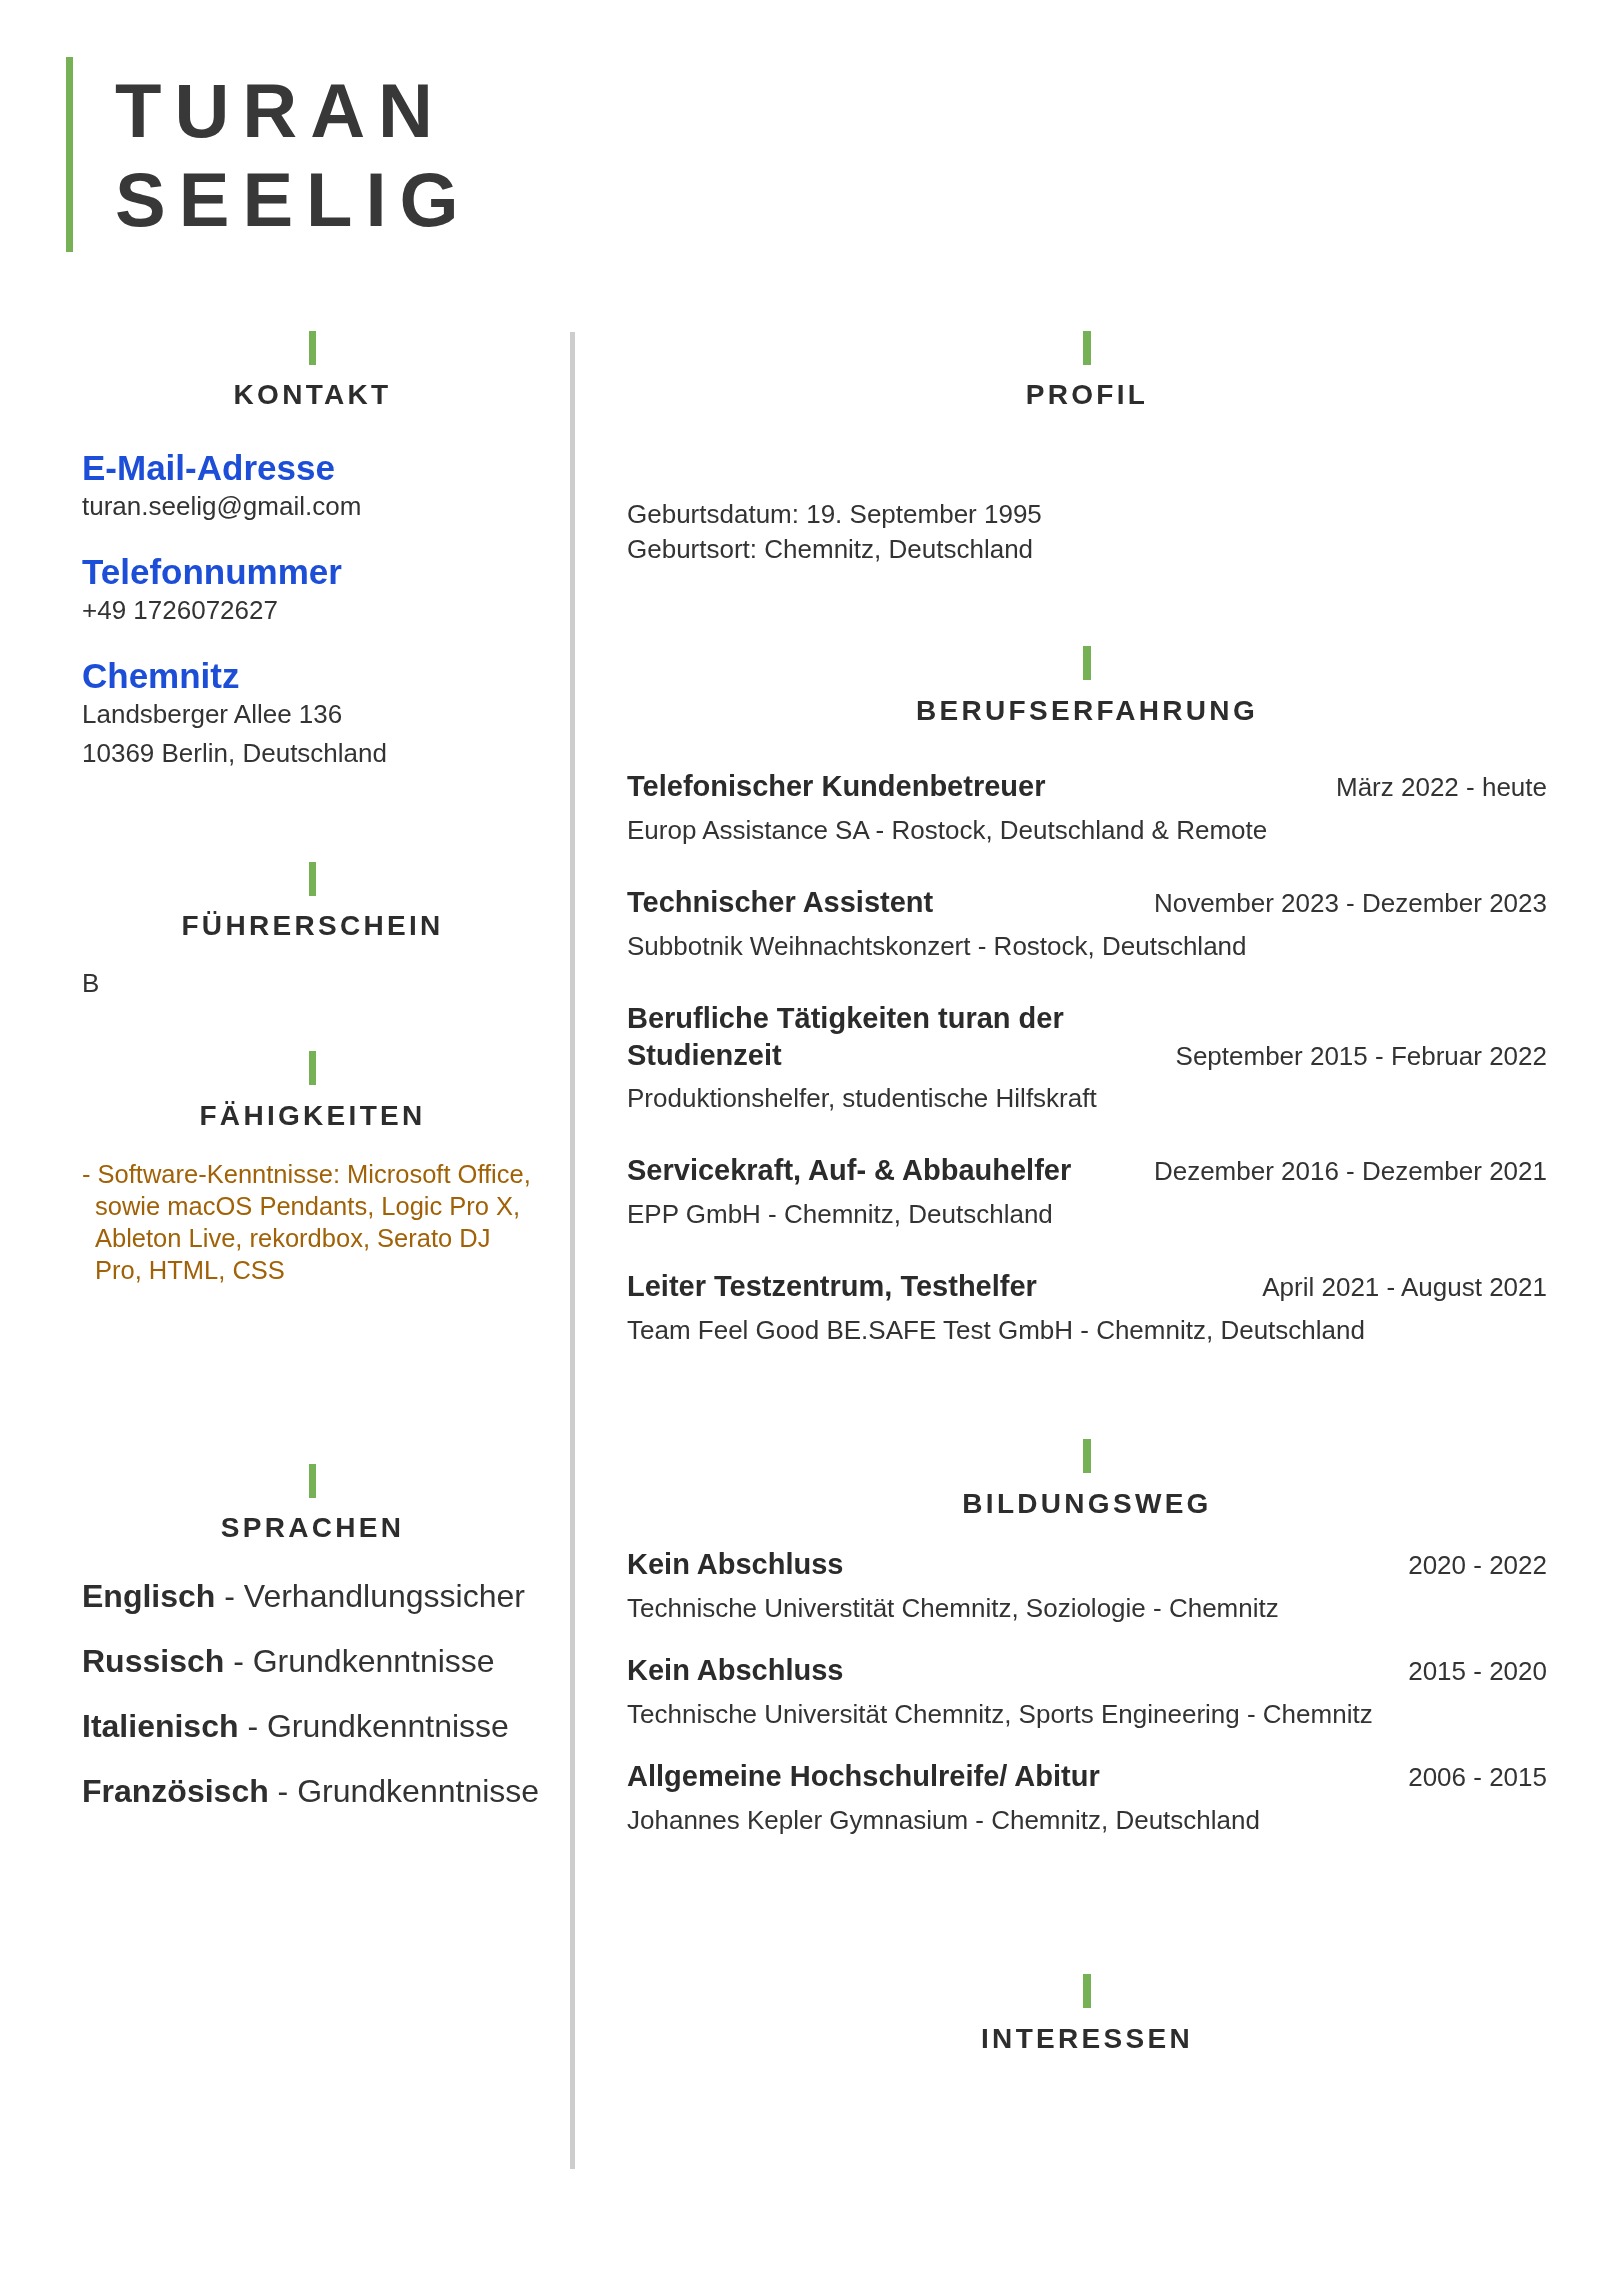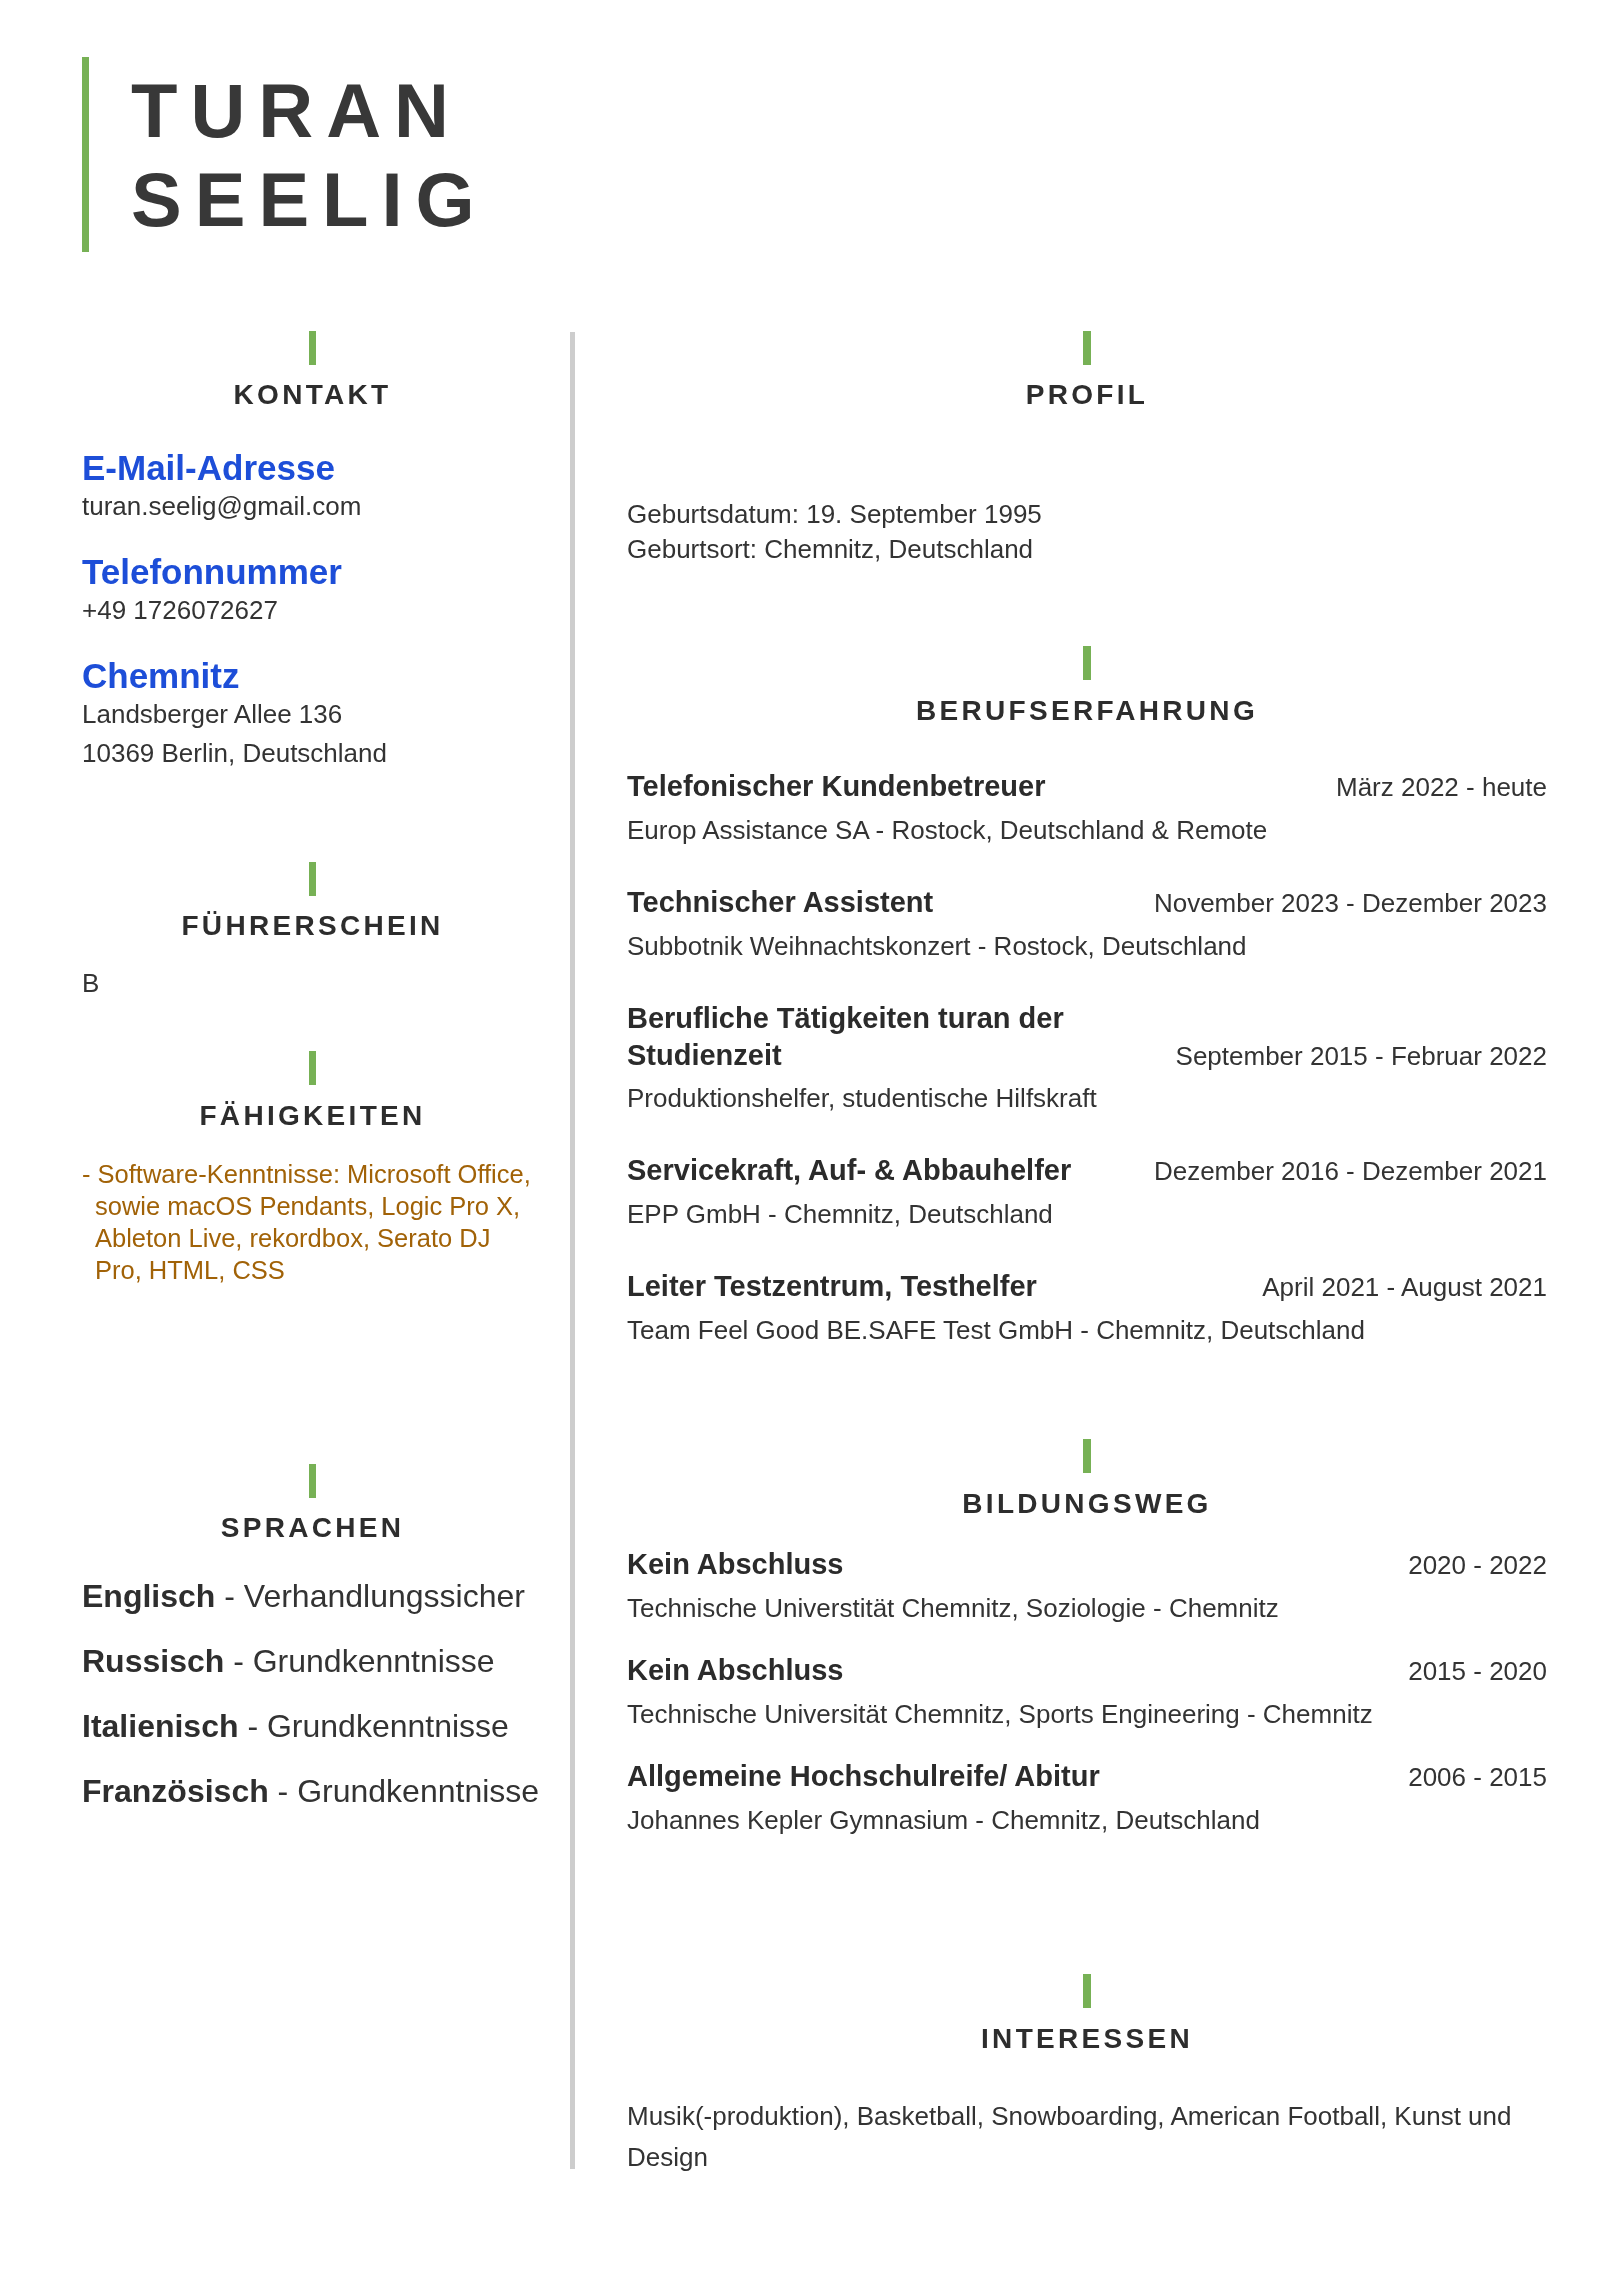--- a/index.html
+++ b/index.html
@@ -1,20 +1,20 @@
 <!DOCTYPE html>
 <html style="font-size:10.5px"><head>
 <meta charset="utf-8">
 <style>
   html,body{margin:0;padding:0;background:#ffffff;}
   body{font-family:"Liberation Sans",sans-serif;color:#333333;}
   .page{position:relative;width:1623px;height:2295px;background:#ffffff;overflow:hidden;}
 
   
-  .header{position:absolute;left:82px;top:57px;}
+  .header{position:absolute;left:66px;top:57px;}
   .name-block{border-left:7.2px solid #77b155;padding:9.2px 0 7.9px 42px;}
   .name-line{display:block;font-size:76px;line-height:89px;font-weight:700;
              letter-spacing:13px;color:#383838;}
 
   
   .divider{position:absolute;left:570px;top:332px;width:5.2px;height:1837px;background:#cdcdcd;}
   .col-left{position:absolute;left:82px;top:331px;width:461px;}
   .col-right{position:absolute;left:627px;top:331px;width:920px;}
 
   
@@ -227,19 +227,18 @@
         </div>
 
       </div>
     </section>
 
     <section class="sec-interessen">
       <div class="sec-head">
         <span class="sec-bar"></span>
         <h2>INTERESSEN</h2>
       </div>
-      <div class="interests">Musik(-produktion), Basketball, Snowboarding, American Football, Kunst und Design</div>
     </section>
 
   </main>
 
 </div>
 
 
 </body></html>

